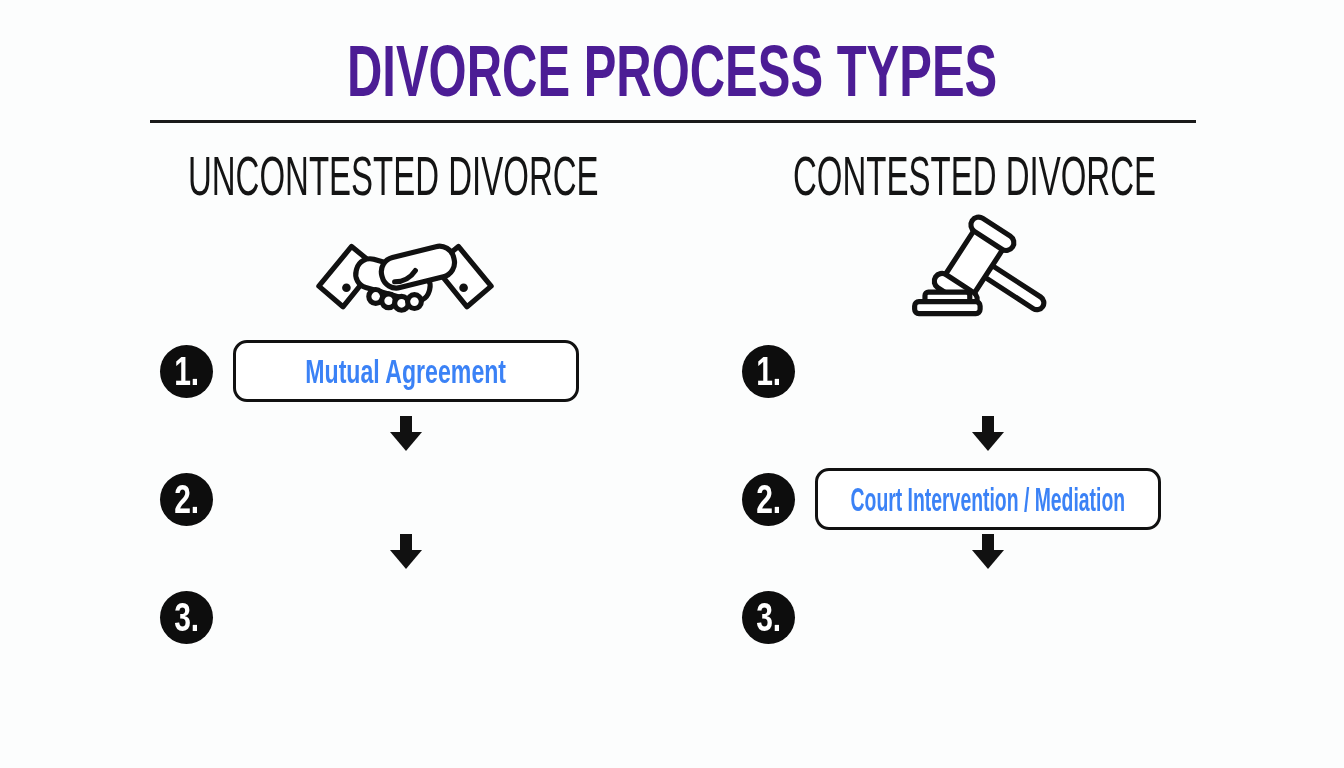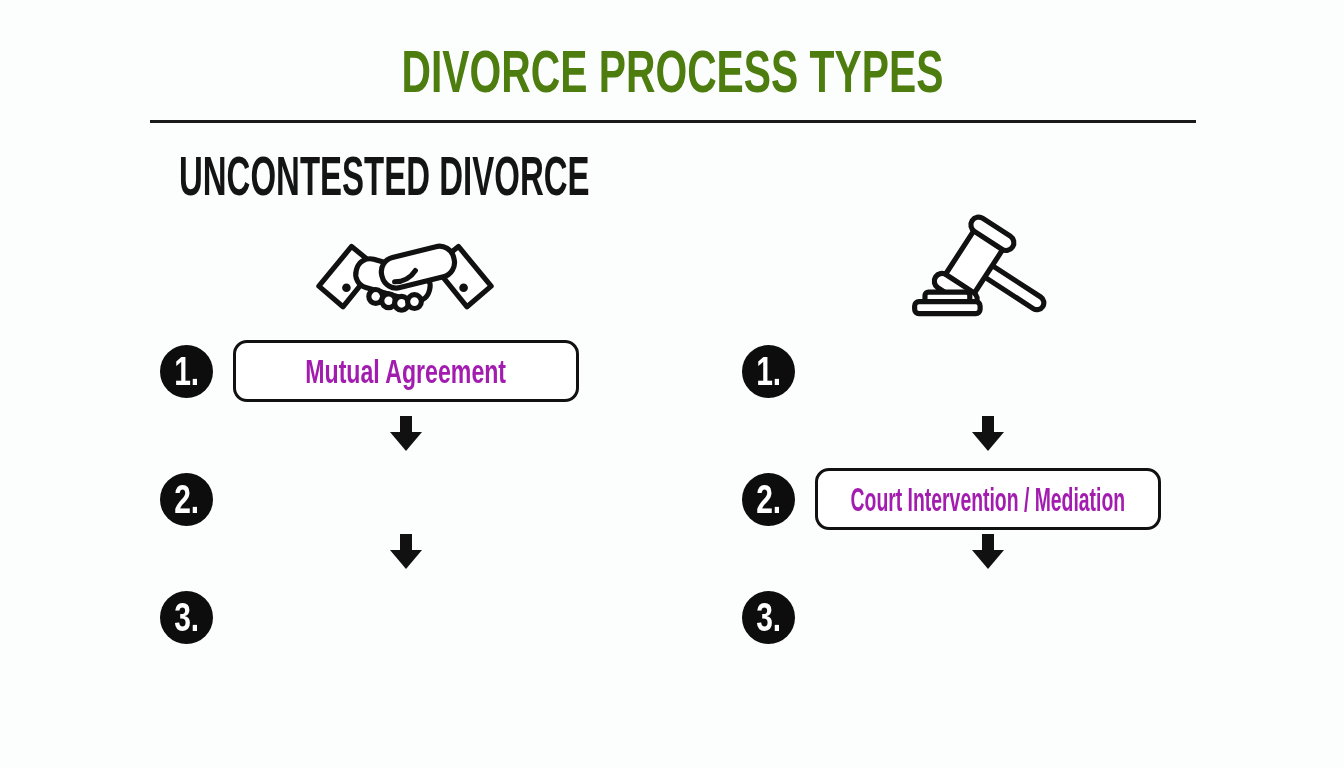--- a/index.html
+++ b/index.html
@@ -16,35 +16,35 @@
   
   .cond { display:inline-block; white-space:nowrap; transform:scaleX(0.68); transform-origin:center center; }
   .cond-title  { transform:scaleX(0.68); }
   .cond-header { transform:scaleX(0.60); }
   .cond-num    { transform:scaleX(0.75); }
   .cond-tight  { transform:scaleX(0.57); }
 
   .page-title {
     position:absolute; top:36px; left:0; width:1344px; height:70px;
     display:flex; align-items:center; justify-content:center;
-    font-size:60px; font-weight:700; letter-spacing:0px; color:#4d7c0f;
+    font-size:72px; font-weight:700; letter-spacing:0px; color:#4c1d95;
   }
   .title-rule {
     position:absolute; top:120px; left:150px; width:1046px; height:3px;
     background:#1a1a1a;
   }
 
   .column { position:absolute; top:148px; width:480px; height:530px; }
   .column.left  { left:140px; }
   .column.right { left:722px; }
 
   .col-header {
-    position:absolute; top:0; left:4px; width:100%; height:56px;
-    display:flex; align-items:center; justify-content:center;
-    font-size:55px; font-weight:700; color:#141414;
+    position:absolute; top:0; left:13px; width:100%; height:56px;
+    display:flex; align-items:center; justify-content:center;
+    font-size:55px; font-weight:400; color:#141414;
   }
 
   .icon-wrap {
     position:absolute; top:64px; left:145px; width:240px; height:112px;
     display:flex; align-items:center; justify-content:center;
   }
   .icon-wrap svg { width:220px; height:112px; }
 
   .step { position:absolute; left:0; width:100%; height:62px; }
   .step-1 { top:192px; }
@@ -54,21 +54,21 @@
   .num-circle {
     position:absolute; left:20px; top:5px; width:53px; height:53px;
     background:#0d0d0d; border-radius:50%;
     display:flex; align-items:center; justify-content:center;
     color:#ffffff; font-size:40px; font-weight:700;
   }
   .step-box {
     position:absolute; left:93px; top:0; width:346px; height:62px;
     background:#ffffff; border:3.5px solid #111111; border-radius:14px;
     display:flex; align-items:center; justify-content:center;
-    font-size:34px; font-weight:700; color:#a21caf;
+    font-size:34px; font-weight:700; color:#3b82f6;
   }
 
   .flow-arrow {
     position:absolute; left:249px; width:34px; height:36px;
     display:flex; flex-direction:column; align-items:center;
   }
   .arrow-a1 { top:268px; }
   .arrow-a2 { top:386px; }
   .flow-arrow .stem { width:12px; height:16px; background:#111111; }
   .flow-arrow .head {
@@ -137,20 +137,23 @@
     </div>
 
     <div class="step step-3">
       <div class="num-circle">
         <span class="cond cond-num">3.</span>
       </div>
     </div>
   </div>
 
   <div class="column right">
+    <div class="col-header">
+      <span class="cond cond-header">CONTESTED DIVORCE</span>
+    </div>
 
     <div class="icon-wrap">
       <svg viewBox="0 0 220 130" fill="none" xmlns="http://www.w3.org/2000/svg">
         <g stroke="#111111" stroke-width="6" fill="#ffffff" stroke-linejoin="round" stroke-linecap="round">
           <g transform="rotate(33 95 58)">
             <rect x="90" y="50" width="100" height="16" rx="8"></rect>
             <rect x="75" y="18" width="40" height="80" rx="10"></rect>
             <rect x="67" y="10" width="56" height="18" rx="9"></rect>
             <rect x="67" y="88" width="56" height="18" rx="9"></rect>
           </g>

